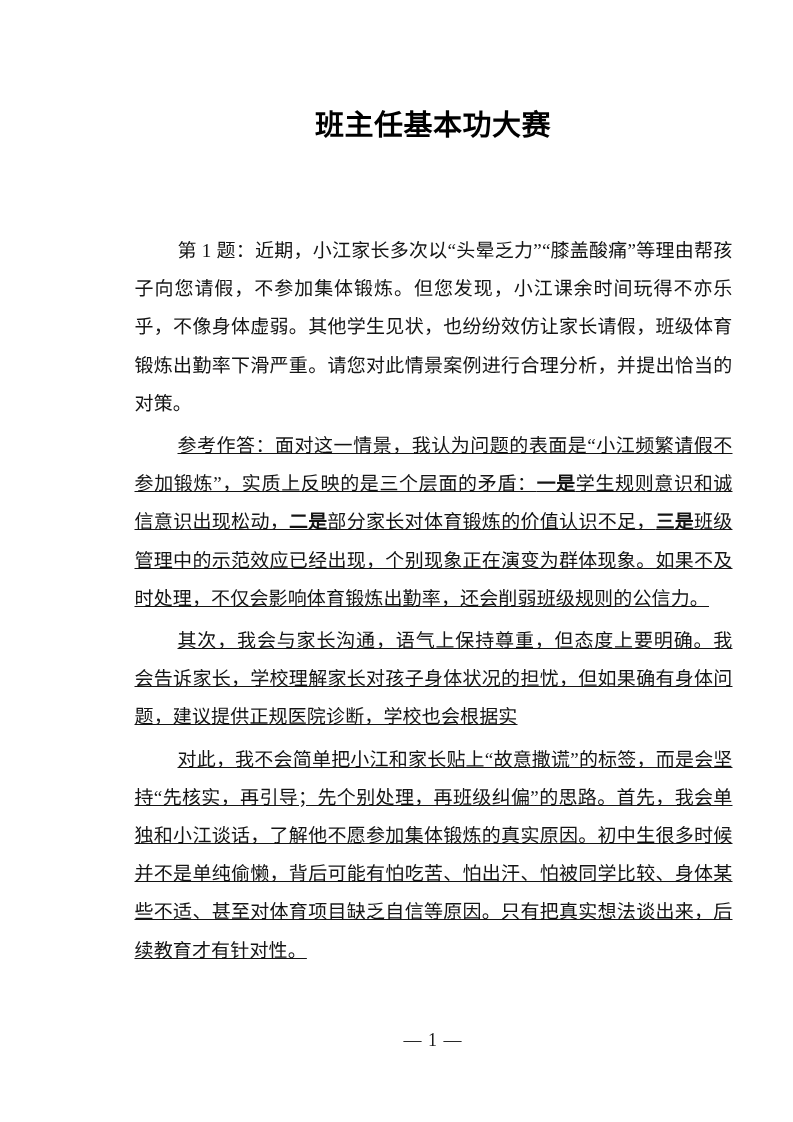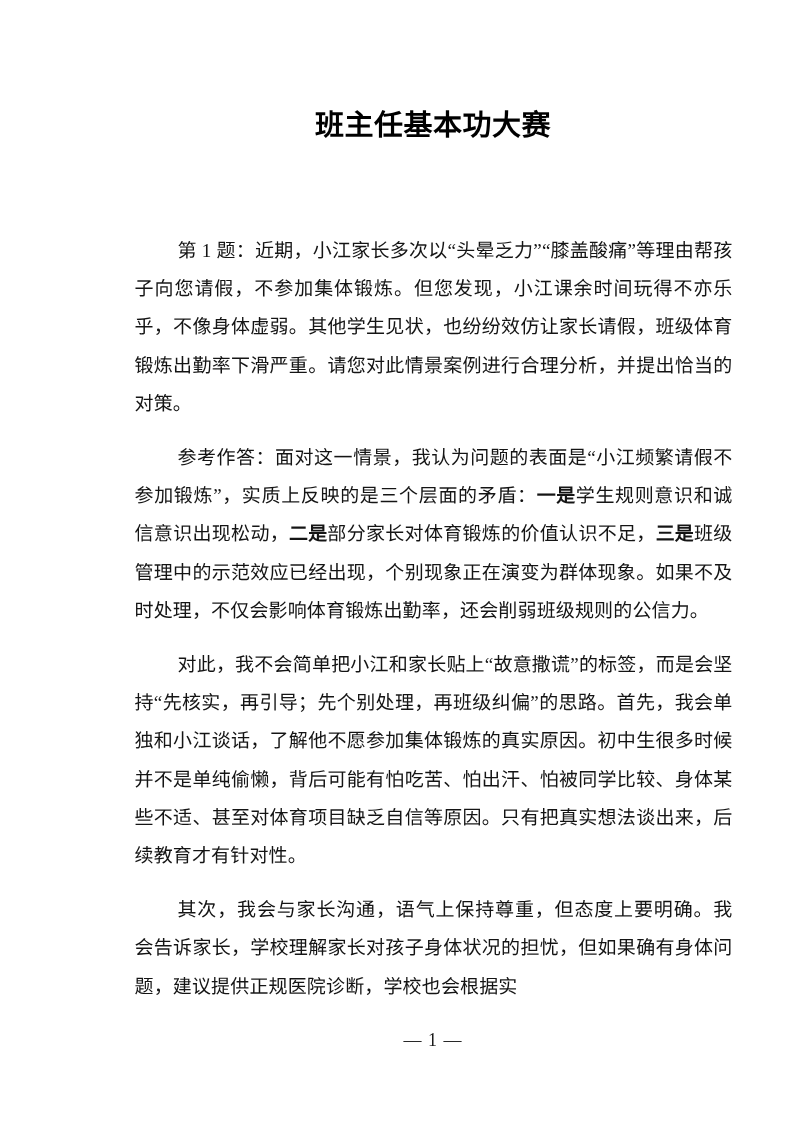--- a/index.html
+++ b/index.html
@@ -54,21 +54,22 @@
     text-align: justify;
     text-justify: inter-ideograph;
     text-indent: 43px;
     margin: 0;
     letter-spacing: 0.15px;
     color: #141414;
     font-family: "Liberation Serif", "DejaVu Serif", serif;
   }
 
   .para + .para {
-    margin-top: 16px;
+    margin-top: 4px;
+    text-decoration: underline;
   }
 
   .emph {
     font-family: "Liberation Sans", "DejaVu Sans", sans-serif;
     font-weight: bold;
     letter-spacing: 0;
   }
 
   
   .footer {
@@ -89,21 +90,21 @@
 
 <div class="page">
 
   <div class="title-block">
     <div class="title-line">班主任基本功大赛</div>
   </div>
 
   <div class="body-area">
     <p class="para"><span>第 1 题：近期，小江家长多次以“头晕乏力”“膝盖酸痛”等理由帮孩子向您请假，不参加集体锻炼。但您发现，小江课余时间玩得不亦乐乎，不像身体虚弱。其他学生见状，也纷纷效仿让家长请假，班级体育锻炼出勤率下滑严重。请您对此情景案例进行合理分析，并提出恰当的对策。</span></p>
     <p class="para"><span>参考作答：面对这一情景，我认为问题的表面是“小江频繁请假不参加锻炼”，实质上反映的是三个层面的矛盾：</span><span class="emph">一是</span><span>学生规则意识和诚信意识出现松动，</span><span class="emph">二是</span><span>部分家长对体育锻炼的价值认识不足，</span><span class="emph">三是</span><span>班级管理中的示范效应已经出现，个别现象正在演变为群体现象。如果不及时处理，不仅会影响体育锻炼出勤率，还会削弱班级规则的公信力。</span></p>
+    <p class="para"><span>其次，我会与家长沟通，语气上保持尊重，但态度上要明确。我会告诉家长，学校理解家长对孩子身体状况的担忧，但如果确有身体问题，建议提供正规医院诊断，学校也会根据实</span></p>
     <p class="para"><span>对此，我不会简单把小江和家长贴上“故意撒谎”的标签，而是会坚持“先核实，再引导；先个别处理，再班级纠偏”的思路。首先，我会单独和小江谈话，了解他不愿参加集体锻炼的真实原因。初中生很多时候并不是单纯偷懒，背后可能有怕吃苦、怕出汗、怕被同学比较、身体某些不适、甚至对体育项目缺乏自信等原因。只有把真实想法谈出来，后续教育才有针对性。</span></p>
-    <p class="para"><span>其次，我会与家长沟通，语气上保持尊重，但态度上要明确。我会告诉家长，学校理解家长对孩子身体状况的担忧，但如果确有身体问题，建议提供正规医院诊断，学校也会根据实</span></p>
   </div>
 
   <div class="footer">
     <span>— 1 —</span>
   </div>
 
 </div>
 
 </body></html>

